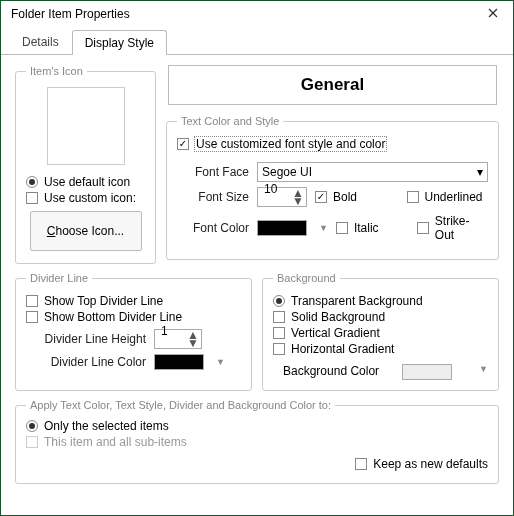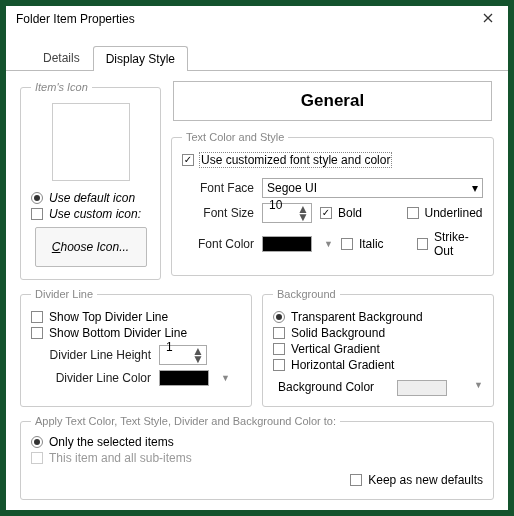--- a/index.html
+++ b/index.html
@@ -1,29 +1,29 @@
 <!DOCTYPE html>
 <html><head>
 <meta charset="utf-8">
 <style>
 * { box-sizing: border-box; font-family: "Segoe UI", Tahoma, sans-serif; font-size: 12px; }
 body { margin: 0; background: #fff; width: 514px; height: 516px; overflow: hidden; color: #000; }
-.window { width: 514px; height: 516px; border: 6px solid #14532d; display: flex; flex-direction: column; }
+.window { width: 514px; height: 516px; border: 1px solid #14532d; display: flex; flex-direction: column; }
 .titlebar { display: flex; align-items: center; padding: 6px 8px 4px 10px; }
 .titlebar .title { flex: 1; font-size: 12px; }
 .titlebar .close { width: 24px; text-align: center; cursor: pointer; }
 .titlebar .close svg { width: 10px; height: 10px; }
-.tabs { display: flex; align-items: flex-end; padding-left: 24px; border-bottom: 1px solid #bbb; margin-top: 15px; }
+.tabs { display: flex; align-items: flex-end; padding-left: 8px; border-bottom: 1px solid #bbb; margin-top: 4px; }
 .tab { padding: 5px 12px 5px 12px; border: 1px solid transparent; border-bottom: none; position: relative; cursor: pointer; color: #444; }
 .tab.active { border-color: #bbb; background: #fff; top: 1px; border-top-left-radius: 3px; border-top-right-radius: 3px; color: #000; }
 .content { flex: 1; padding: 10px 14px 8px 14px; position: relative; }
 fieldset { border: 1px solid #ccc; border-radius: 3px; margin: 0 0 8px 0; padding: 8px 10px 10px 10px; }
 legend { color: #888; font-size: 11px; padding: 0 4px; }
 .row2 { display: flex; gap: 10px; }
-.icon-group { width: 141px; font-style: italic; }
+.icon-group { width: 141px; }
 .preview-group { flex: 1; }
 .icon-placeholder { width: 78px; height: 78px; border: 1px solid #ccc; margin: 2px auto 10px auto; background: #fff; }
 .radio, .check { display: flex; align-items: center; gap: 6px; margin: 2px 0; cursor: pointer; }
 .radio .dot { width: 12px; height: 12px; border: 1px solid #888; border-radius: 50%; display: flex; align-items: center; justify-content: center; }
 .radio.selected .dot::after { content: ""; width: 6px; height: 6px; background: #333; border-radius: 50%; }
 .check .box { width: 12px; height: 12px; border: 1px solid #888; display: flex; align-items: center; justify-content: center; font-size: 10px; line-height: 1; }
 .check.checked .box::after { content: "✓"; font-size: 10px; color: #000; }
 .check.disabled, .radio.disabled { color: #999; }
 .check.disabled .box, .radio.disabled .dot { border-color: #ccc; }
 .btn { border: 1px solid #bbb; background: #f7f7f7; padding: 12px 10px; border-radius: 2px; cursor: pointer; text-align: center; display: inline-block; }

